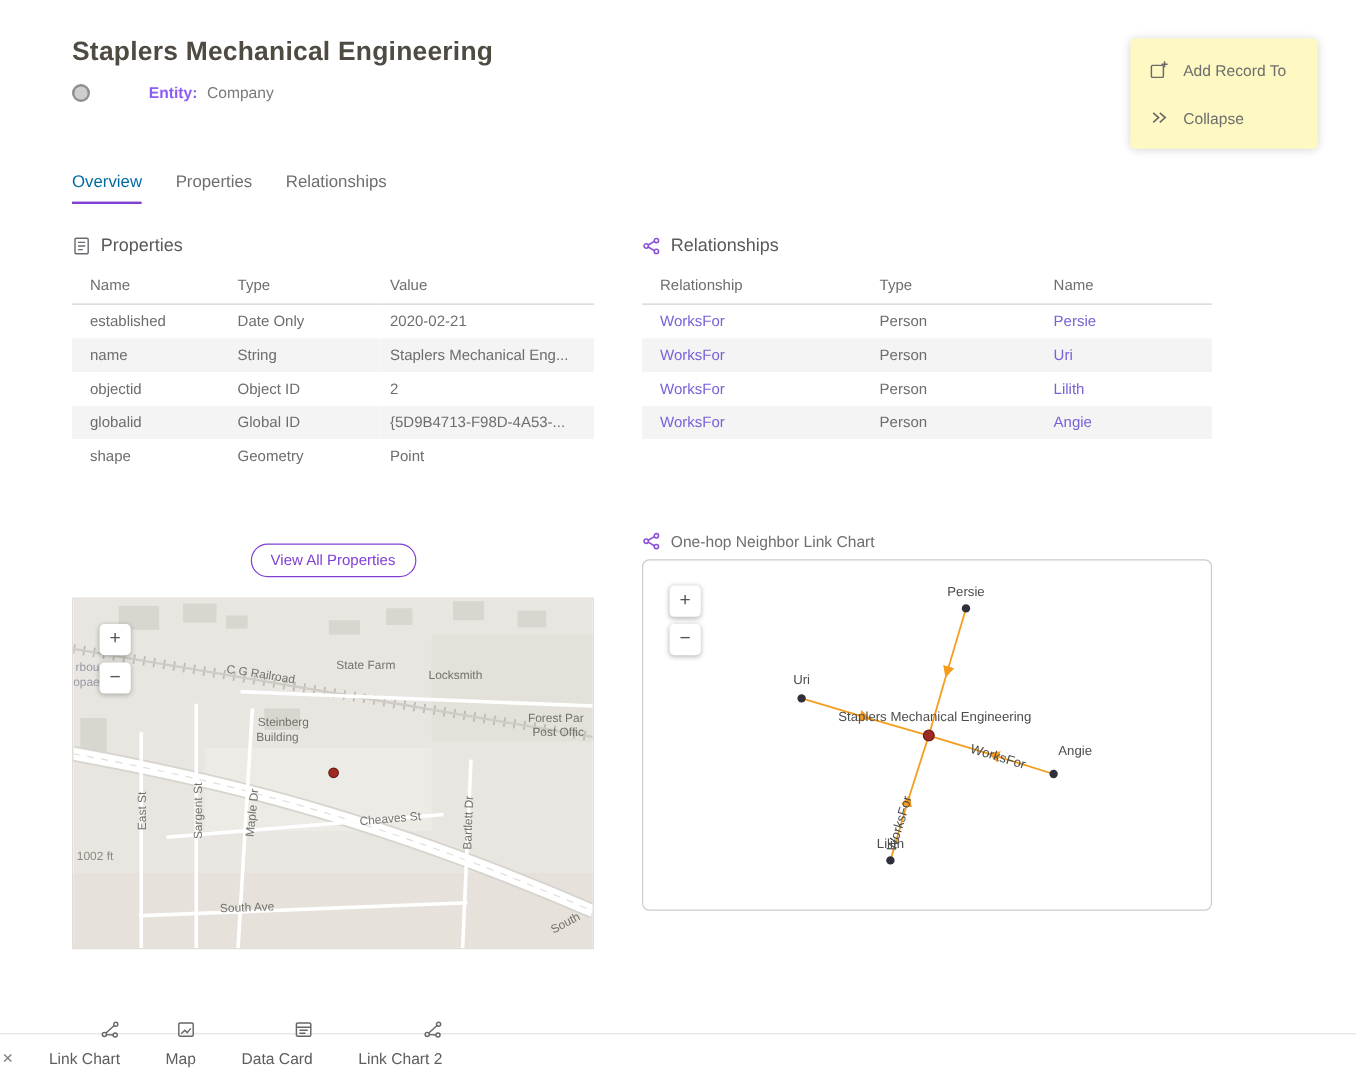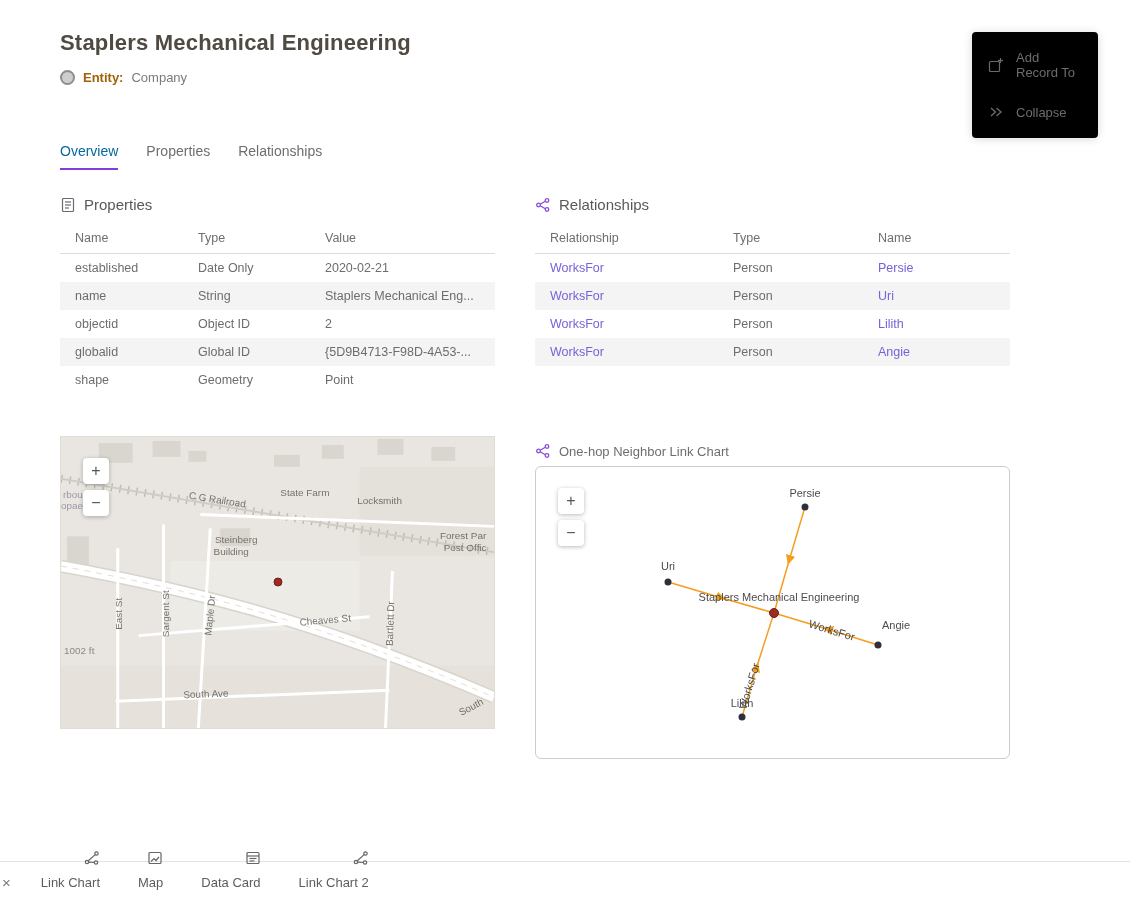--- a/index.html
+++ b/index.html
@@ -2,24 +2,24 @@
 <html style="--accent: #8040d6; --link: #7a61d8; --edge: #f59d1e; --center-node: #9c2b22; --title: #4f4a42;"><head>
 <meta charset="utf-8">
 <style>
   html,body{margin:0;padding:0;background:#fff;font-family:"Liberation Sans",sans-serif;}
   #app{position:relative;width:1130px;height:903px;background:#fff;overflow:hidden;}
 
   .header{position:absolute;left:60px;top:30px;}
   h1{margin:0;font-size:22px;font-weight:700;color:var(--title,#4f4a42);letter-spacing:.2px;}
   .entity-line{margin-top:14px;display:flex;align-items:center;gap:8px;font-size:13px;}
   .entity-dot{width:15px;height:15px;border-radius:50%;background:#cecece;border:2px solid #8e8e8e;box-sizing:border-box;}
-  .entity-label{font-weight:700;color:#a16207;}
+  .entity-label{font-weight:700;color:#8b5cf6;margin-left:41px;}
   .entity-type{color:#7a7a7a;}
 
-  .menu-card{position:absolute;top:32px;right:32px;width:126px;background:#000000;border-radius:4px;
+  .menu-card{position:absolute;top:32px;right:32px;width:156px;background:#fef9c3;border-radius:4px;
              box-shadow:0 1px 8px rgba(0,0,0,.16);padding:6px 0;}
   .menu-item{display:flex;align-items:center;gap:12px;padding:12px 16px;font-size:13px;color:#6d6d6d;cursor:pointer;}
   .menu-item svg{flex:0 0 auto;}
 
   .tabs{position:absolute;left:60px;top:143px;display:flex;gap:28px;font-size:14px;}
   .tab{color:#6e6e6e;padding-bottom:9px;cursor:pointer;}
   .tab.active{color:#0369a1;border-bottom:2px solid var(--accent,#8040d6);}
 
   .main{position:absolute;left:60px;top:190px;display:flex;gap:40px;}
   .col{display:flex;flex-direction:column;}
@@ -155,20 +155,23 @@
             </tr>
             <tr>
               <td>shape</td>
               <td>Geometry</td>
               <td>Point</td>
             </tr>
           </tbody>
         </table>
       </div>
 
+      <div class="btn-block">
+        <button class="view-all">View All Properties</button>
+      </div>
 
 
       <div class="map-panel">
         <div class="zoom-btn zoom-in">+</div>
         <div class="zoom-btn zoom-out">−</div>
         <svg class="map-svg" viewBox="0 0 435 293" preserveAspectRatio="none">
           <rect width="435" height="293" fill="#e9e6e1"></rect>
           <rect x="0" y="230" width="435" height="63" fill="#e6e2db"></rect>
           <rect x="300" y="30" width="135" height="90" fill="#e4e1da"></rect>
           <rect x="110" y="125" width="190" height="70" fill="#edebe6"></rect>

